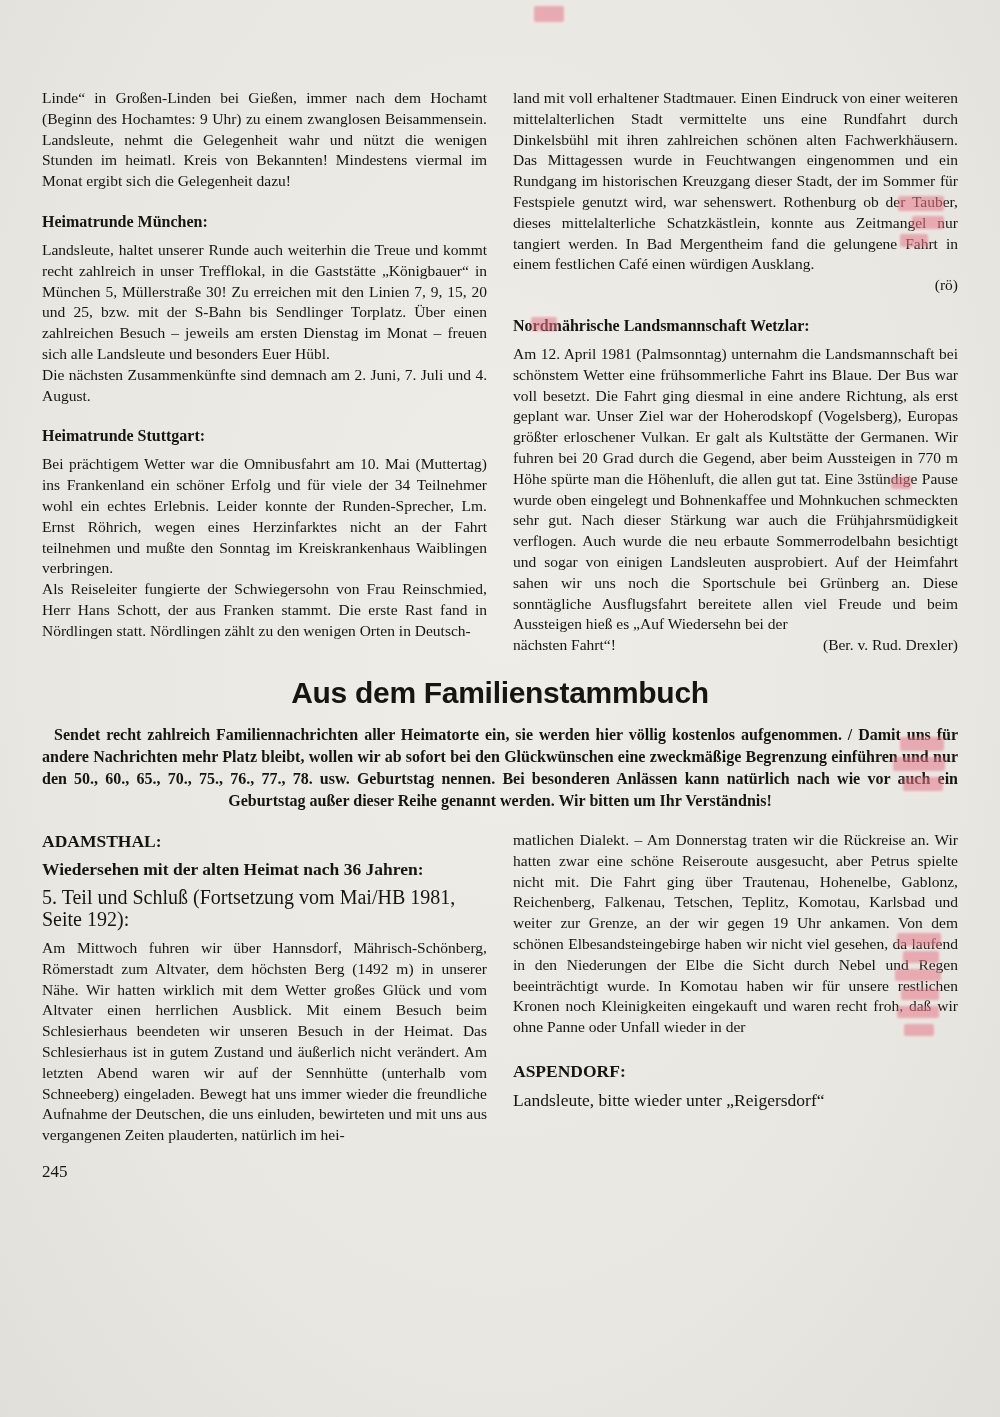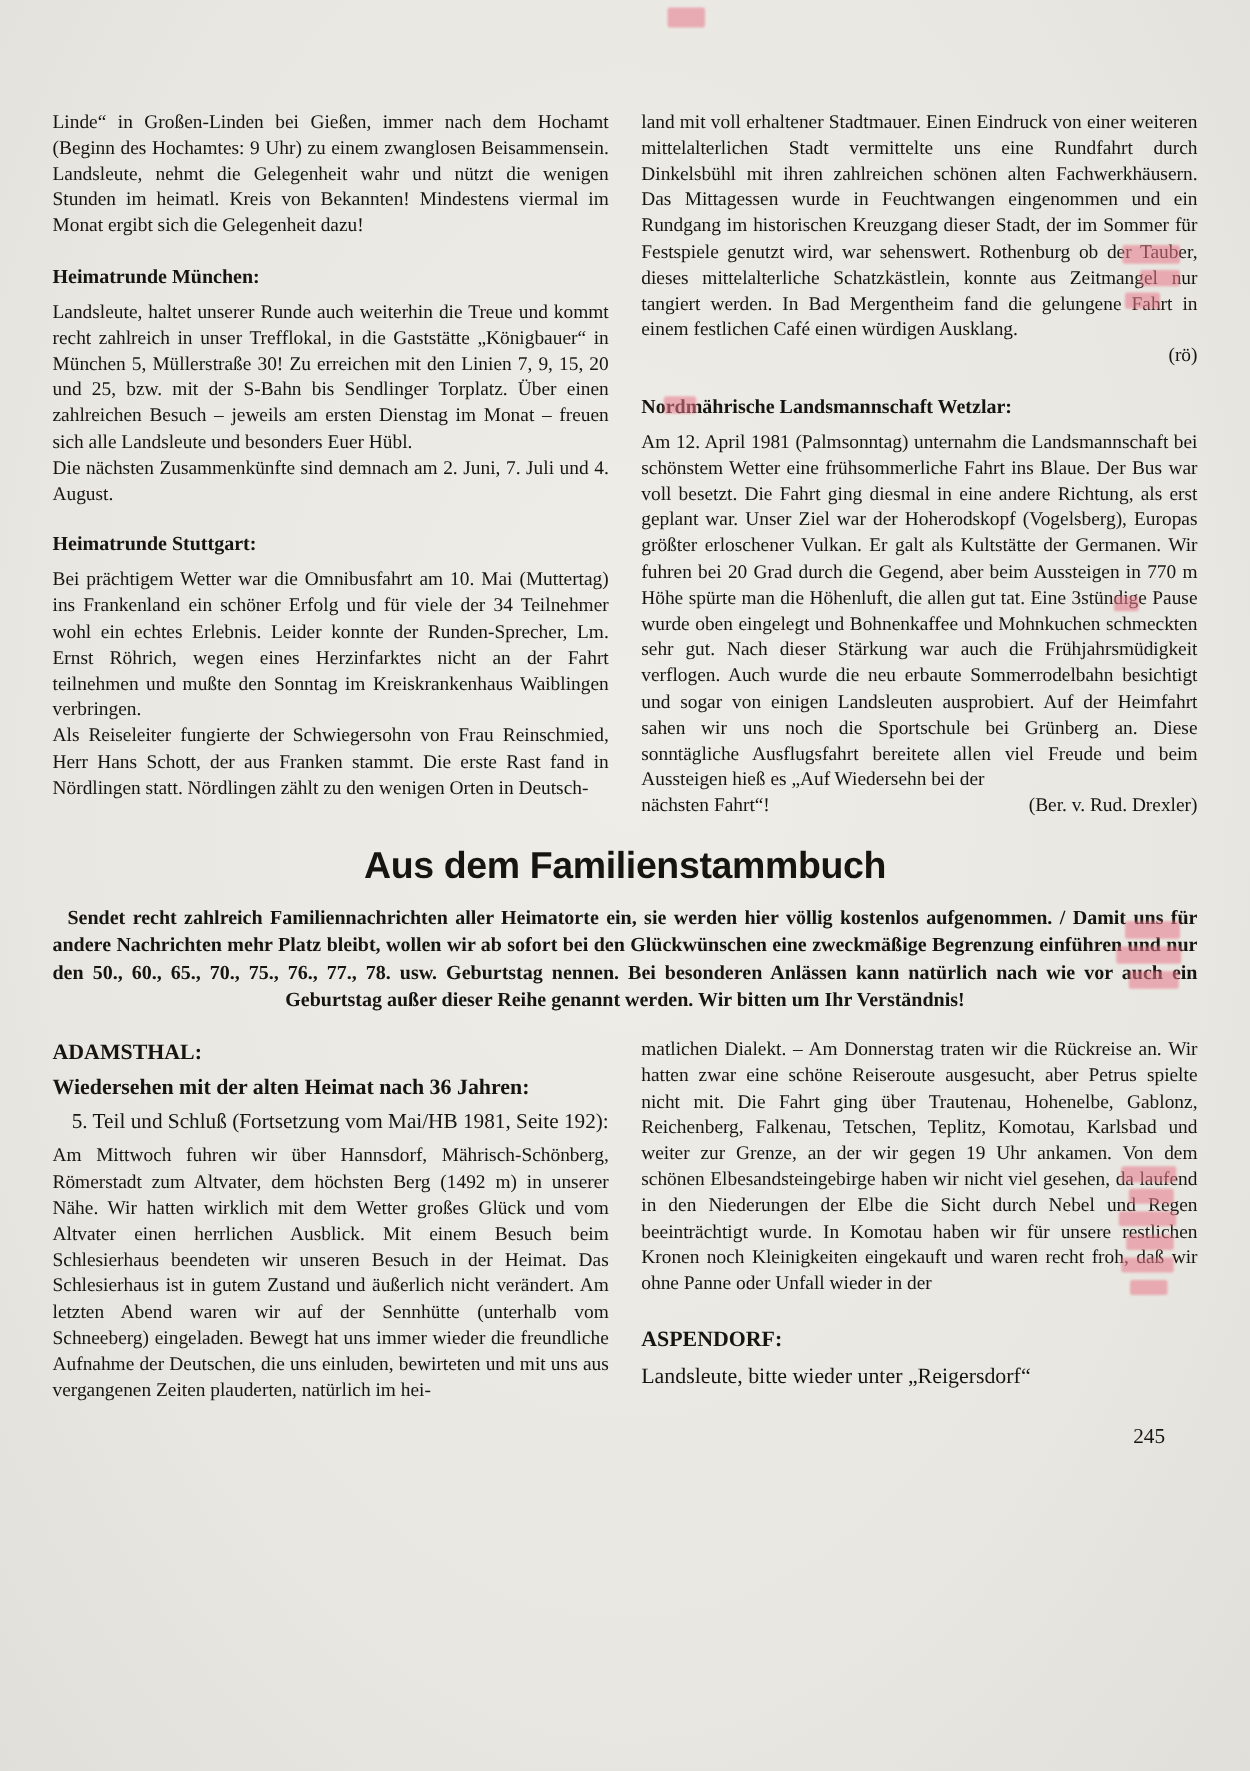--- a/index.html
+++ b/index.html
@@ -31,26 +31,26 @@
     text-align:center; margin:20px 0 14px 0;
   }
   p.intro {
     font-size:16px; font-weight:bold; line-height:22px;
     text-align:justify; text-align-last:center; text-indent:12px;
     margin-bottom:18px;
   }
 
   h2.place { font-size:17.5px; font-weight:bold; line-height:22.5px; margin:0 0 6px 0; }
   h2.sub   { font-size:17.5px; font-weight:bold; line-height:22.5px; margin:0 0 5px 0; }
-  p.partline { font-size:17px; line-height:22.5px; margin:0 0 7px 0;text-align:right; }
+  p.partline { font-size:20px; line-height:22.5px; margin:0 0 7px 0; }
   h2.asp-h { margin-top:22px; }
   .asp-line { font-size:17.5px; line-height:24px; }
   .lastline.asp { font-size:17.5px; line-height:24px; }
 
-  .pagenum { text-align:right; font-size:17px; margin:16px 26px 0 0; }
+  .pagenum { font-size:17px; margin:16px 26px 0 0; }
 
   .artifact {
     position:absolute;
     background: var(--artifact, #e8798c);
     opacity:0.55; border-radius:2px;
     filter: blur(1px);
     pointer-events:none;
   }
 </style>
 </head>

